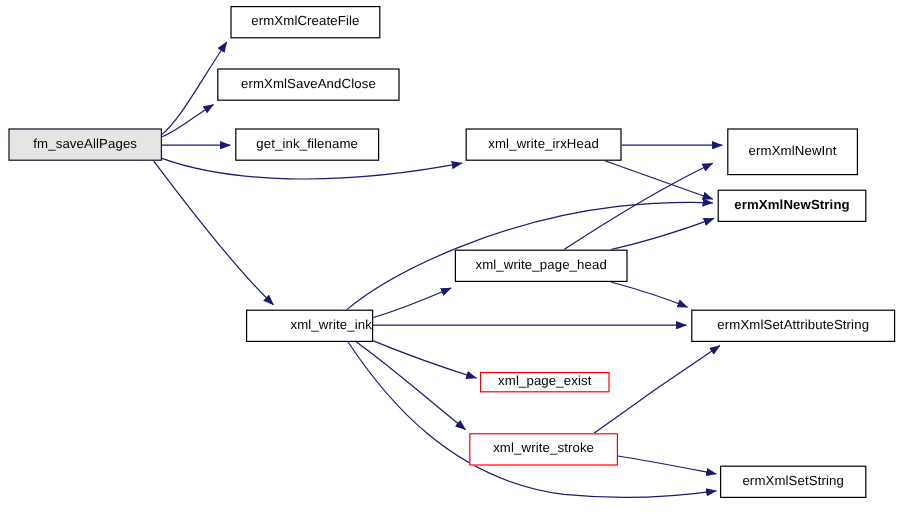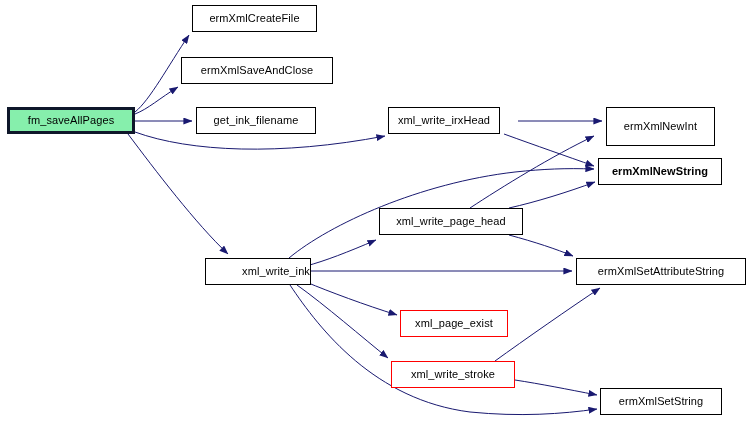--- a/index.html
+++ b/index.html
@@ -32,22 +32,22 @@
     justify-content: center;
     background: #ffffff;
     border: 1px solid #000000;
     font-size: 11px;
     line-height: 1;
     color: #000000;
     white-space: nowrap;
     letter-spacing: 0.1px;
   }
   .node.current {
-    background: #86efac;
-    border: 3px solid #0f172a;
+    background: #e5e5e5;
+    border: 1px solid #0f172a;
   }
   .node.missing {
     border: 1.5px solid #ff0000;
   }
   .node-label {
     display: block;
     padding: 0 2px;
   }
 </style>
 </head>
@@ -89,39 +89,39 @@
       </div>
       <div class="node" style="left: 192px; top: 5px; width: 125px; height: 27px;">
         <span class="node-label">ermXmlCreateFile</span>
       </div>
       <div class="node" style="left: 181px; top: 57px; width: 152px; height: 27px;">
         <span class="node-label">ermXmlSaveAndClose</span>
       </div>
       <div class="node" style="left: 196px; top: 107px; width: 120px; height: 27px;">
         <span class="node-label">get_ink_filename</span>
       </div>
-      <div class="node" style="left: 388px; top: 107px; width: 112px; height: 27px;">
+      <div class="node" style="left: 388px; top: 107px; width: 130px; height: 27px;">
         <span class="node-label">xml_write_irxHead</span>
       </div>
       <div class="node" style="left: 606px; top: 107px; width: 109px; height: 39px;">
         <span class="node-label">ermXmlNewInt</span>
       </div>
       <div class="node" style="left: 598px; top: 158px; width: 124px; height: 27px; font-weight: bold;">
         <span class="node-label">ermXmlNewString</span>
       </div>
       <div class="node" style="left: 379px; top: 208px; width: 144px; height: 27px;">
         <span class="node-label">xml_write_page_head</span>
       </div>
       <div class="node" style="left: 205px; top: 258px; width: 106px; height: 27px; padding-left: 36px;">
         <span class="node-label">xml_write_ink</span>
       </div>
       <div class="node" style="left: 576px; top: 258px; width: 170px; height: 27px;">
         <span class="node-label">ermXmlSetAttributeString</span>
       </div>
-      <div class="node missing" style="left: 400px; top: 310px; width: 108px; height: 27px;">
+      <div class="node missing" style="left: 400px; top: 310px; width: 108px; height: 17px;">
         <span class="node-label">xml_page_exist</span>
       </div>
       <div class="node missing" style="left: 391px; top: 361px; width: 124px; height: 27px;">
         <span class="node-label">xml_write_stroke</span>
       </div>
       <div class="node" style="left: 600px; top: 388px; width: 122px; height: 27px;">
         <span class="node-label">ermXmlSetString</span>
       </div>
     </div>
 

